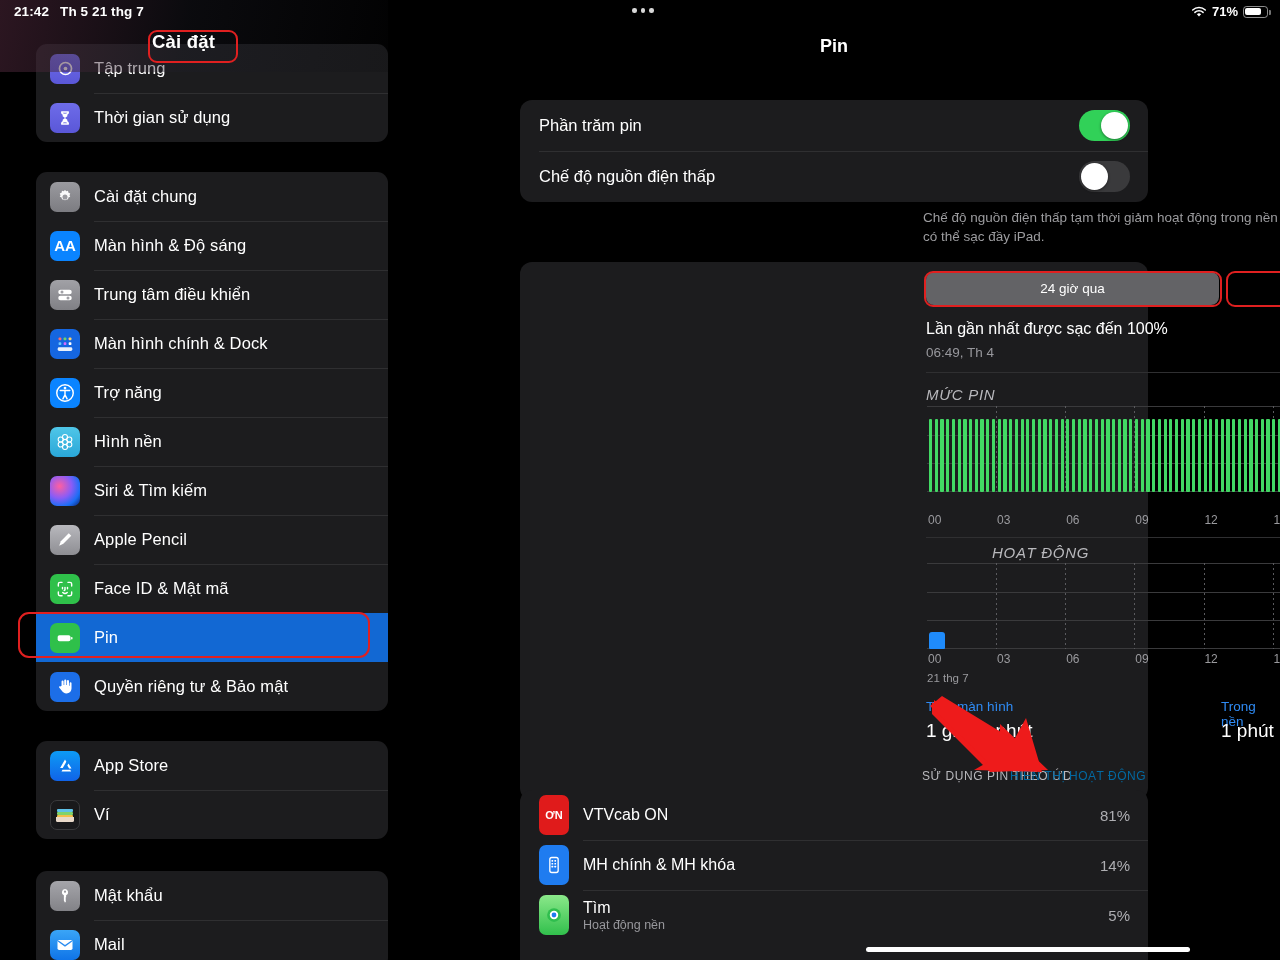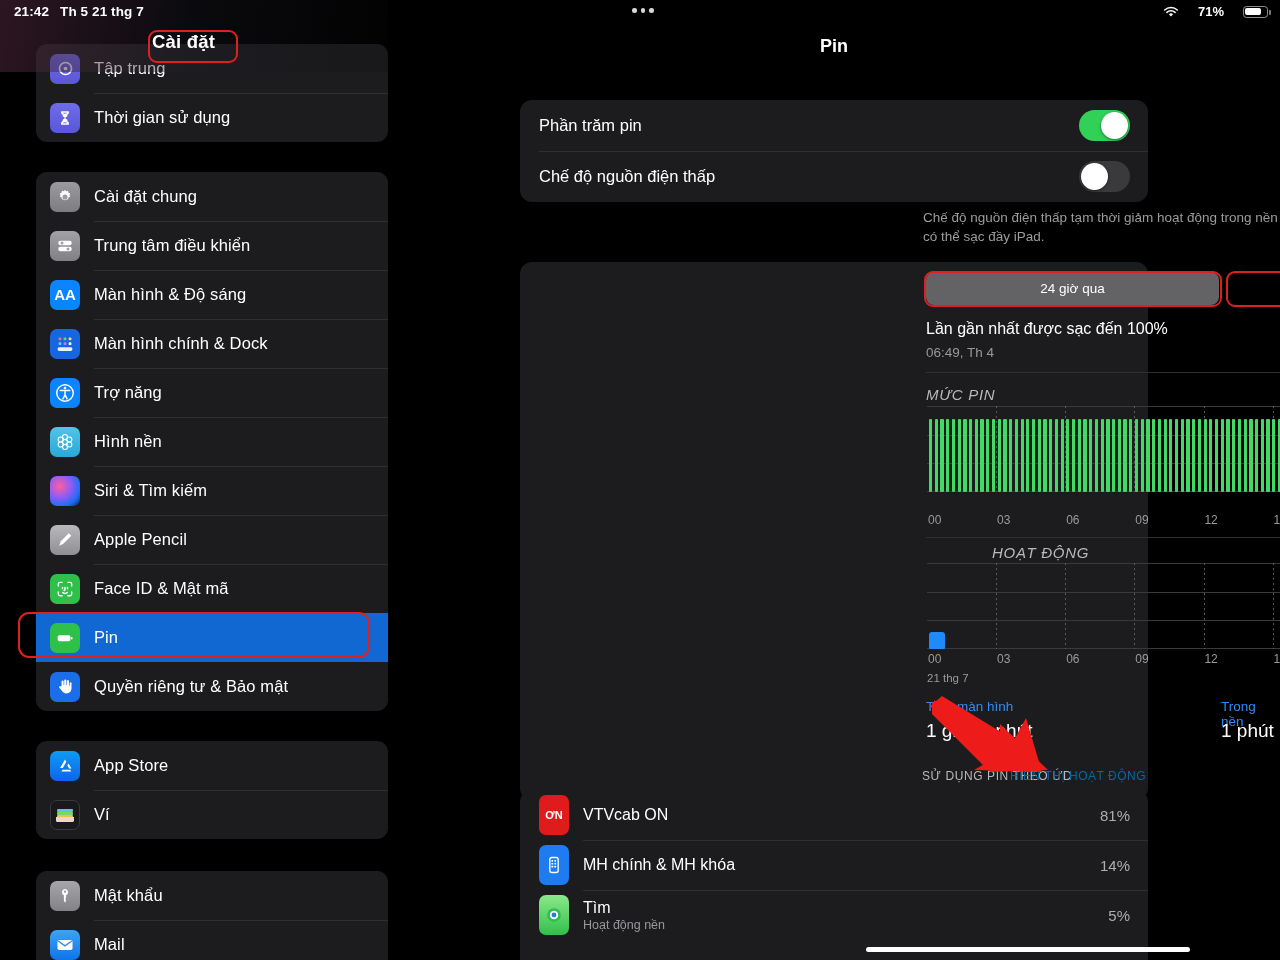--- a/index.html
+++ b/index.html
@@ -9,21 +9,21 @@
     font-family: "Liberation Sans", "DejaVu Sans", sans-serif;
     overflow: hidden;
     -webkit-font-smoothing: antialiased;
   }
   #root { position: relative; width: 1280px; height: 960px; background: #000; }
 
   
   .statusbar { position: absolute; top: 0; left: 0; width: 1280px; height: 26px; z-index: 40; }
   .sb-left { position: absolute; left: 14px; top: 4px; display: flex; gap: 11px;
              color: #fff; font-size: 13.5px; font-weight: 600; letter-spacing: .1px; }
-  .sb-right { position: absolute; right: 12px; top: 4px; display: flex; align-items: center; gap: 19px;
+  .sb-right { position: absolute; right: 12px; top: 4px; display: flex; align-items: center; gap: 5px;
               color: #fff; font-size: 13px; font-weight: 600; }
   .wifi-ic { width: 16px; height: 12px; position: relative; display: inline-block; }
   .batt-ic { width: 25px; height: 12px; border: 1.4px solid rgba(255,255,255,.55);
              border-radius: 3.5px; position: relative; display: inline-block; }
   .batt-ic::after { content: ""; position: absolute; right: -3.5px; top: 3.4px;
              width: 2px; height: 5px; background: rgba(255,255,255,.45); border-radius: 0 1px 1px 0; }
   .batt-fill { position: absolute; left: 1.3px; top: 1.3px; bottom: 1.3px; width: 68%;
              background: #fff; border-radius: 2px; }
   .dots-handle { position: absolute; left: 632px; top: 8px; display: flex; gap: 4px; }
   .dots-handle i { width: 4.5px; height: 4.5px; border-radius: 50%; background: #d8d8d8; display: block; }
@@ -208,34 +208,34 @@
             <svg width="18" height="18" viewBox="0 0 24 24">
                 <path fill="#fff" d="M12 8.2a3.8 3.8 0 1 0 0 7.6 3.8 3.8 0 0 0 0-7.6zm0 6a2.2 2.2 0 1 1 0-4.4 2.2 2.2 0 0 1 0 4.4z"></path>
                 <path fill="#fff" d="M12 2.2l1.5 2 2.5-.5.6 2.5 2.4 1-1 2.3 1 2.3-2.4 1-.6 2.5-2.5-.5-1.5 2-1.5-2-2.5.5-.6-2.5-2.4-1 1-2.3-1-2.3 2.4-1 .6-2.5 2.5.5z" opacity=".95"></path>
                 <circle cx="12" cy="12" r="3.4" fill="#9a9a9f"></circle>
               </svg>
           </span>
           <span class="lbl">Cài đặt chung</span>
         </div>
 
         <div class="row">
+          <span class="ic ic-display">AA</span>
+          <span class="lbl">Màn hình &amp; Độ sáng</span>
+        </div>
+
+        <div class="row">
           <span class="ic ic-control">
             <svg width="18" height="18" viewBox="0 0 24 24">
               <rect x="3" y="5" width="18" height="6" rx="3" fill="#fff"></rect>
               <circle cx="8" cy="8" r="2" fill="#a1a1a6"></circle>
               <rect x="3" y="13" width="18" height="6" rx="3" fill="#fff"></rect>
               <circle cx="16" cy="16" r="2" fill="#a1a1a6"></circle>
             </svg>
           </span>
           <span class="lbl">Trung tâm điều khiển</span>
-        </div>
-
-        <div class="row">
-          <span class="ic ic-display">AA</span>
-          <span class="lbl">Màn hình &amp; Độ sáng</span>
         </div>
 
         <div class="row">
           <span class="ic ic-home">
             <svg width="22" height="22" viewBox="0 0 24 24">
               <g fill="#fff">
                 <rect x="5" y="5" width="3" height="3" rx=".8" fill="#ff6b6b"></rect>
                 <rect x="10.5" y="5" width="3" height="3" rx=".8" fill="#6bd36b"></rect>
                 <rect x="16" y="5" width="3" height="3" rx=".8" fill="#ffd36b"></rect>
                 <rect x="5" y="10" width="3" height="3" rx=".8" fill="#6bc6ff"></rect>

